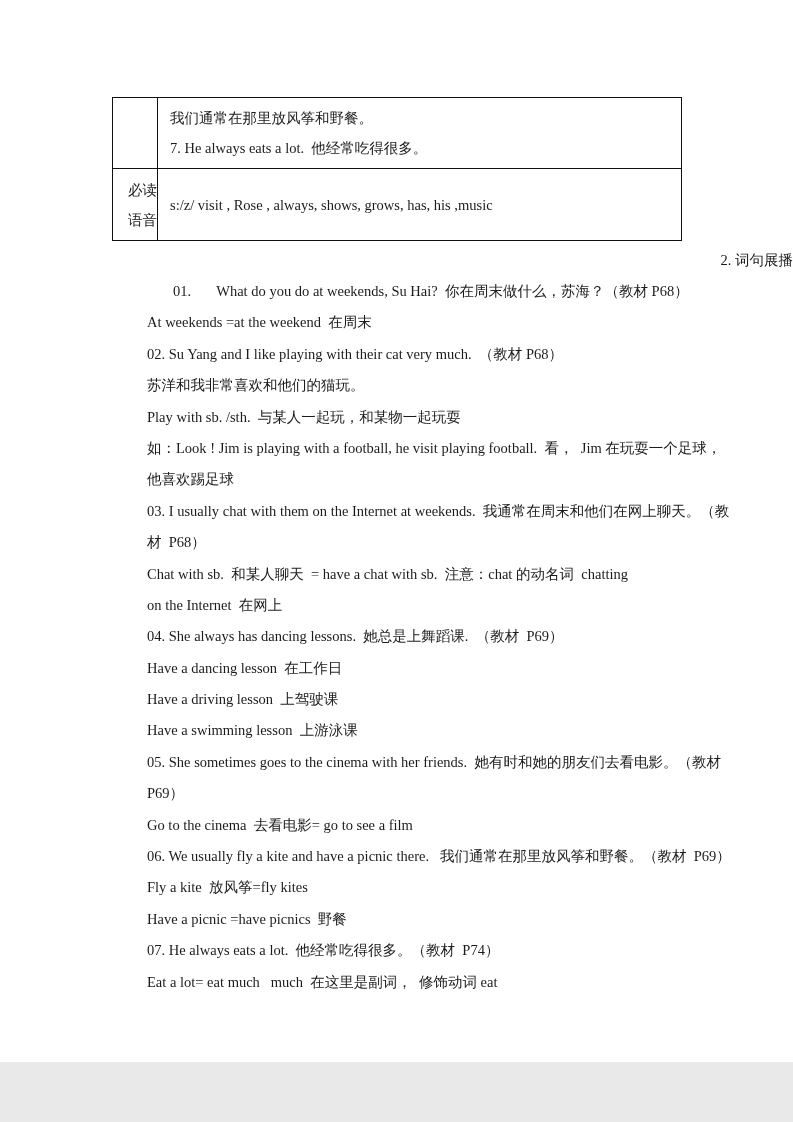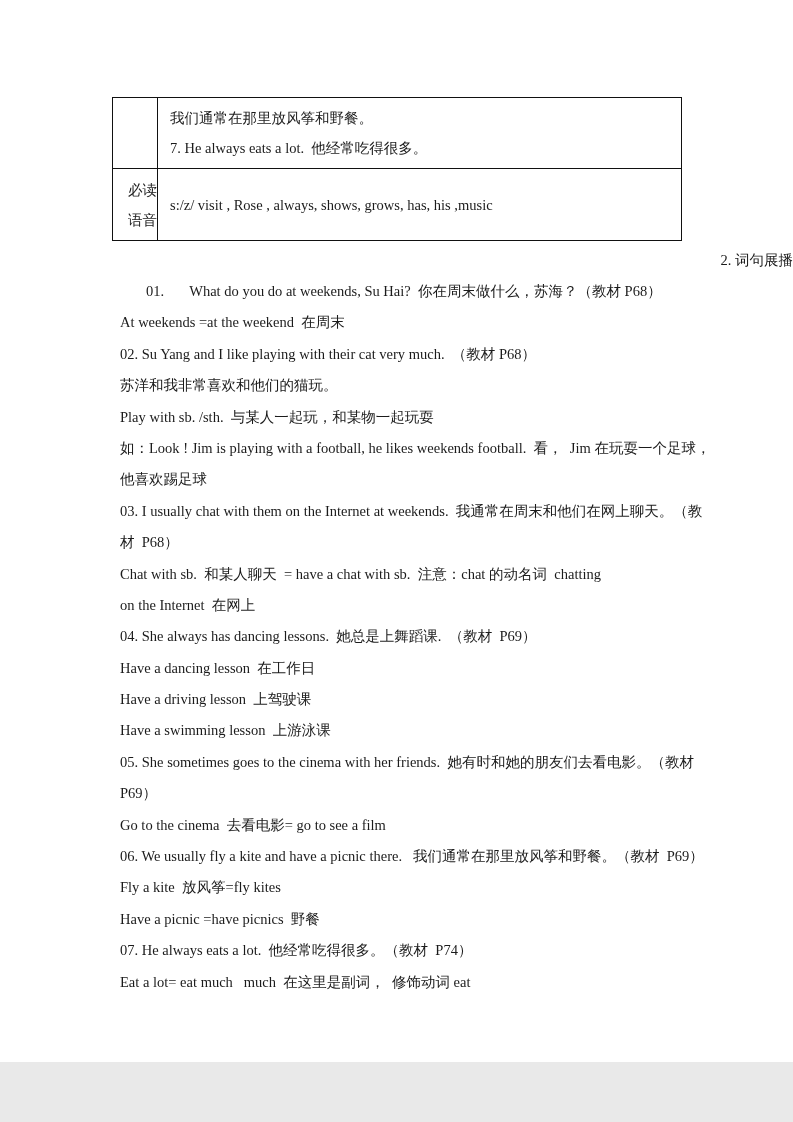--- a/index.html
+++ b/index.html
@@ -45,20 +45,21 @@
     line-height: 32px;
     text-align: right;
     font-size: 14.5px;
     white-space: pre;
   }
   .body-lines {
     position: absolute;
     top: 276px;
     left: 0;
     width: 793px;
+    padding-left: 27px;
   }
   .body-lines .line {
     height: 31.4px;
     line-height: 31.4px;
     padding-left: 120px;
     font-size: 14.5px;
     white-space: pre;
   }
   .body-lines .line.indent { padding-left: 146px; }
   
@@ -102,21 +103,21 @@
   </table>
 
   <div class="section-title">2. 词句展播</div>
 
   <div class="body-lines">
       <div class="line indent">01.       What do you do at weekends, Su Hai?  你在周末做什么，苏海？（教材 P68）</div>
       <div class="line">At weekends =at the weekend  在周末</div>
       <div class="line">02. Su Yang and I like playing with their cat very much.  （教材 P68）</div>
       <div class="line">苏洋和我非常喜欢和他们的猫玩。</div>
       <div class="line">Play with sb. /sth.  与某人一起玩，和某物一起玩耍</div>
-      <div class="line">如：Look ! Jim is playing with a football, he likes weekends football.  看，  Jim 在玩耍一个足球，</div>
+      <div class="line">如：Look ! Jim is playing with a football, he visit playing football.  看，  Jim 在玩耍一个足球，</div>
       <div class="line">他喜欢踢足球</div>
       <div class="line">03. I usually chat with them on the Internet at weekends.  我通常在周末和他们在网上聊天。（教</div>
       <div class="line">材  P68）</div>
       <div class="line">Chat with sb.  和某人聊天  = have a chat with sb.  注意：chat 的动名词  chatting</div>
       <div class="line">on the Internet  在网上</div>
       <div class="line">04. She always has dancing lessons.  她总是上舞蹈课.  （教材  P69）</div>
       <div class="line">Have a dancing lesson  在工作日</div>
       <div class="line">Have a driving lesson  上驾驶课</div>
       <div class="line">Have a swimming lesson  上游泳课</div>
       <div class="line">05. She sometimes goes to the cinema with her friends.  她有时和她的朋友们去看电影。（教材</div>

